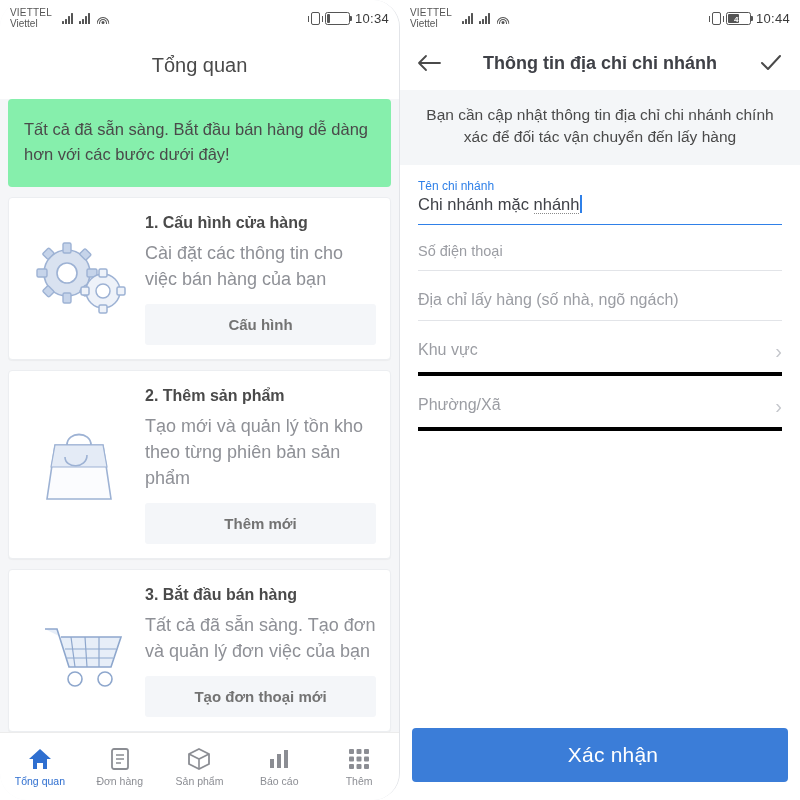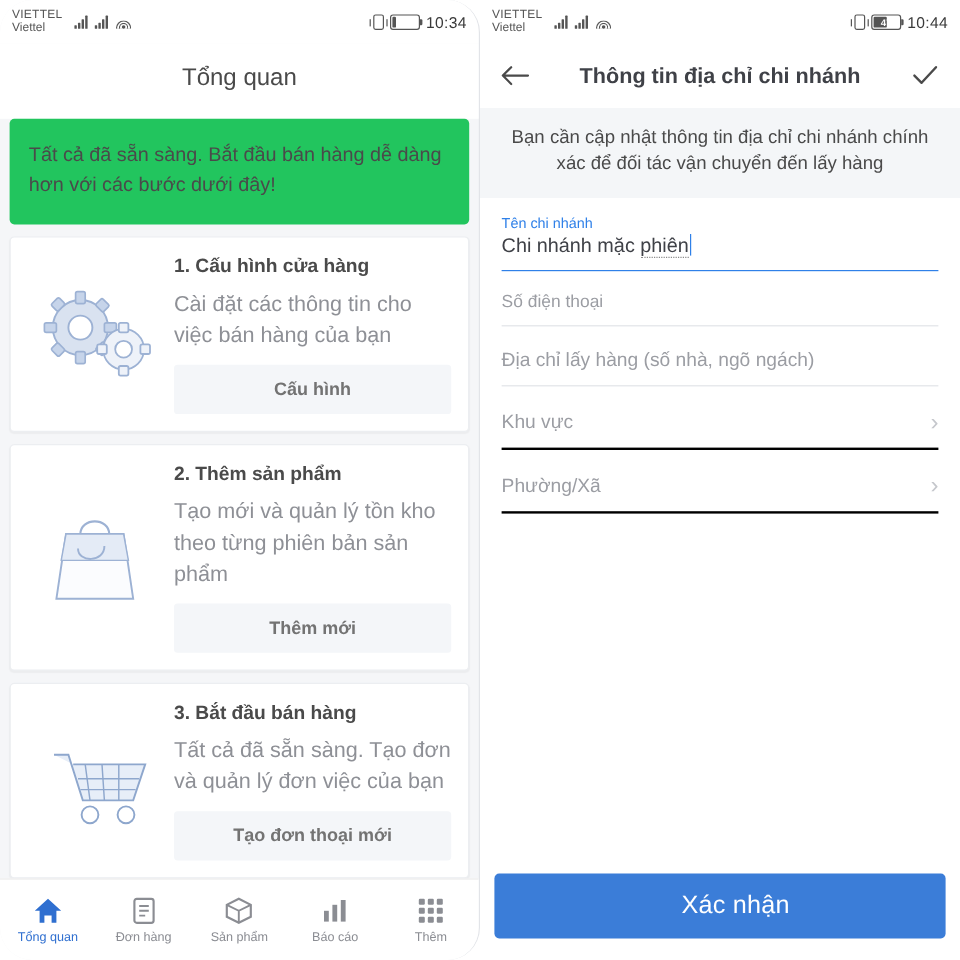--- a/index.html
+++ b/index.html
@@ -63,21 +63,21 @@
   }
   .battery .fill { position: absolute; left: 1px; top: 1px; bottom: 1px; background: #555; border-radius: 1px; }
   .battery .lvl { position: relative; font-size: 8px; color: #fff; font-weight: bold; z-index: 2; }
 
   
   .title-left {
     text-align: center; font-size: 20px; color: #4a4a4a;
     padding: 18px 0 22px; background: #ffffff;
   }
   .intro-card {
-    background: #22c55e; margin: 0 8px; padding: 18px 16px 20px;
+    background: #86efac; margin: 0 8px; padding: 18px 16px 20px;
     border-radius: 4px;
   }
   .intro-text { font-size: 16.5px; line-height: 1.5; color: #4a4a4a; }
 
   .card {
     background: #ffffff; margin: 10px 8px 0; border-radius: 4px;
     border: 1px solid #eceef1; padding: 14px 14px 14px;
     display: flex; gap: 10px; box-shadow: 0 1px 1px rgba(0,0,0,.04);
   }
   .card-illus { width: 112px; flex: 0 0 112px; display: flex; align-items: center; justify-content: center; }
@@ -120,22 +120,22 @@
     border-bottom: 1.5px solid #2f80e8; position: relative;
   }
   .field .fvalue .underline-word { border-bottom: 1px dotted #8a8a8a; }
   .caret { display: inline-block; width: 1.5px; height: 18px; background: #2f80e8; vertical-align: -3px; margin-left: 1px; }
   .field-plain {
     font-size: 16px; color: #9b9da3; padding: 20px 0 11px;
     border-bottom: 1px solid #e2e4e8;
   }
   .field-plain.small { font-size: 14.5px; padding-top: 18px; }
   .field-row {
-    display: flex; align-items: flex-end; justify-content: space-between;
-    border-bottom: 2px solid #000000; padding: 20px 0 11px;
+    display: flex; align-items: flex-start; justify-content: space-between;
+    border-bottom: 4px solid #000000; padding: 20px 0 11px;
   }
   .field-row .ftext { font-size: 16px; color: #9b9da3; }
   .chev { color: #c5c7cc; font-size: 20px; line-height: 1; }
 
   .confirm-btn {
     position: absolute; left: 12px; right: 12px; bottom: 18px; height: 54px;
     background: #3b7dd8; color: #ffffff; border-radius: 4px;
     display: flex; align-items: center; justify-content: center;
     font-size: 21px; letter-spacing: .2px; padding-left: 26px;
   }
@@ -366,21 +366,21 @@
             <path d="M3 10 L9 16 L21 3" fill="none" stroke="#4a4a4a" stroke-width="2" stroke-linecap="round" stroke-linejoin="round"></path>
           </svg>
       </div>
     </div>
 
     <div class="notice">Bạn cần cập nhật thông tin địa chỉ chi nhánh chính xác để đối tác vận chuyển đến lấy hàng</div>
 
     <div class="form">
       <div class="field">
         <div class="flabel">Tên chi nhánh</div>
-        <div class="fvalue"><span>Chi nhánh mặc </span><span class="underline-word">phiên</span><span class="caret"></span></div>
+        <div class="fvalue"><span>Chi nhánh mặc </span><span class="underline-word">nhánh</span><span class="caret"></span></div>
       </div>
 
       <div class="field-plain small">Số điện thoại</div>
 
       <div class="field-plain">Địa chỉ lấy hàng (số nhà, ngõ ngách)</div>
 
       <div class="field-row">
         <div class="ftext">Khu vực</div>
         <div class="chev">›</div>
       </div>

